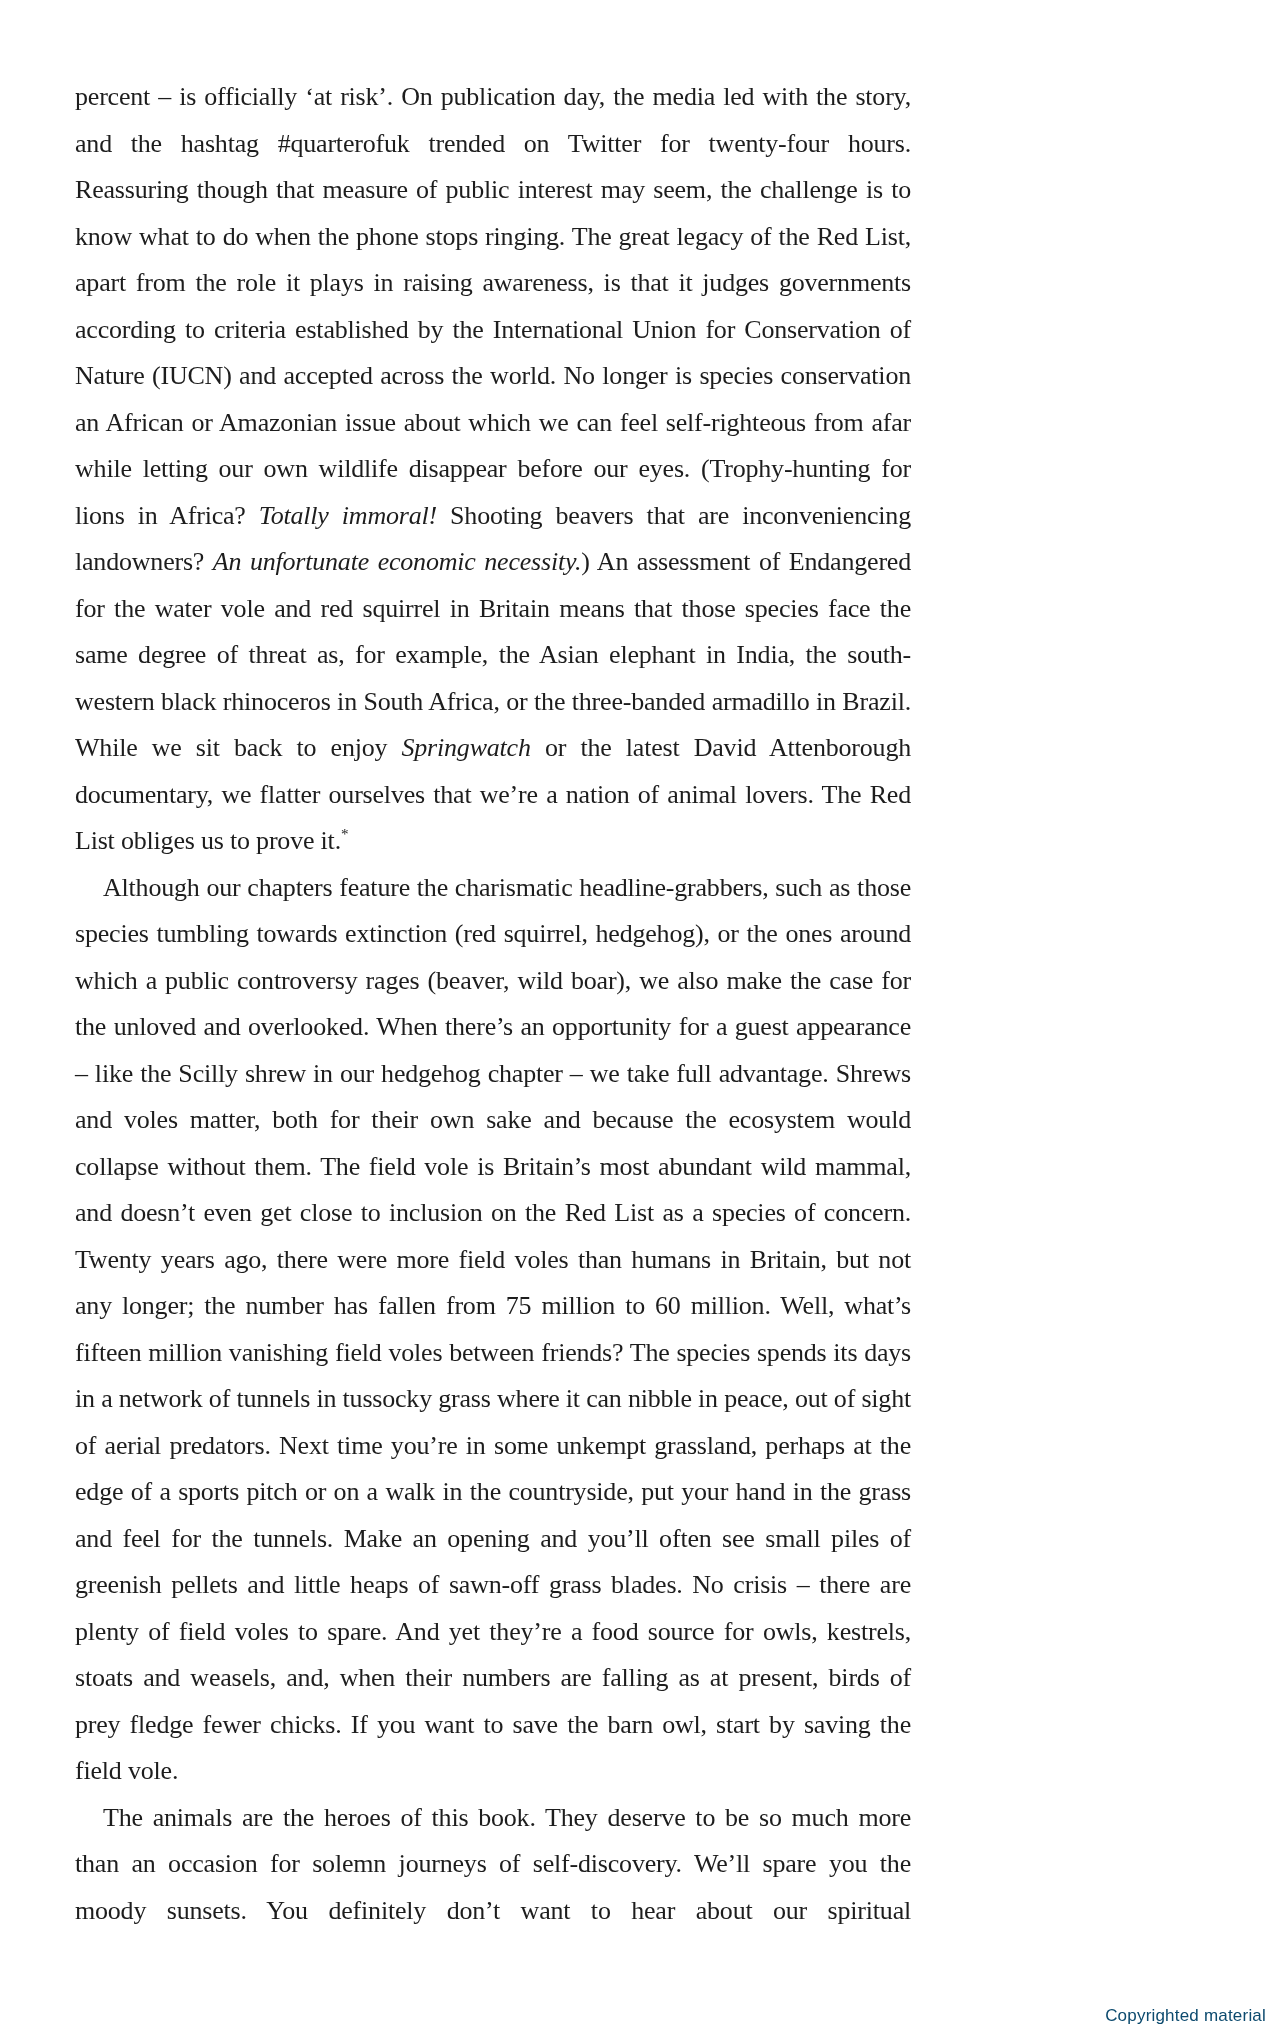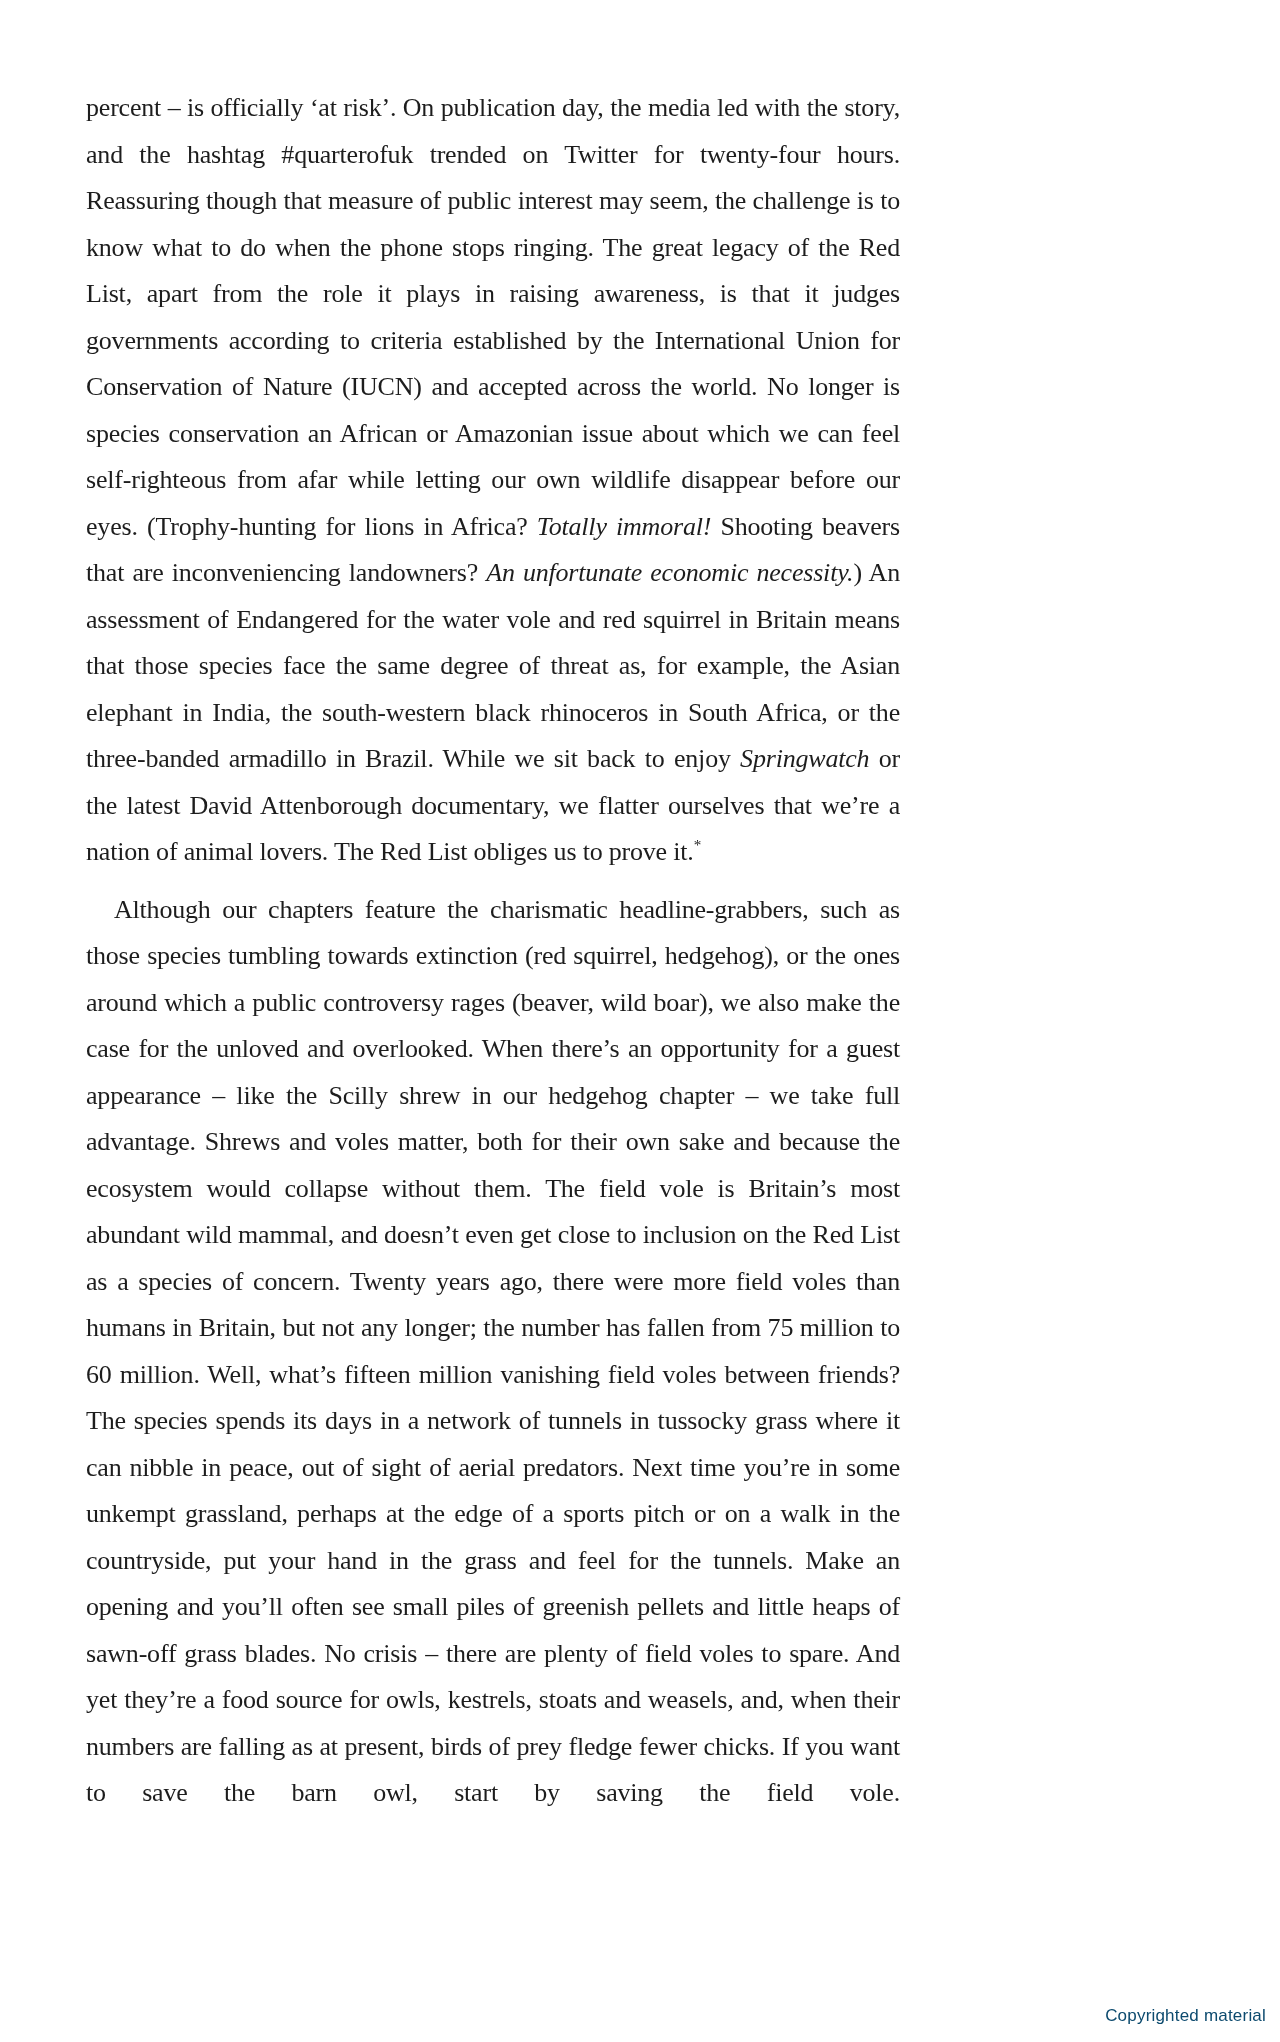--- a/index.html
+++ b/index.html
@@ -20,21 +20,21 @@
     left: 75px;
     top: 74px;
     width: 836px;
     text-align: justify;
     font-size: 26px;
     line-height: 46.5px;
     letter-spacing: -0.2px;
     color: #1d1d1d;
   }
   .text-block p {
-    margin: 11px;
+    margin: 0;
     padding: 0;
   }
   .text-block p + p {
     text-indent: 28px;
   }
   
   .text-block p:last-child {
     text-align-last: justify;
   }
   .text-block em {
@@ -55,15 +55,16 @@
     letter-spacing: 0.2px;
   }
 </style>
 </head>
 <body>
 
 <div class="page">
   <div class="text-block" id="text-block">
       <p><span>percent – is officially ‘at risk’. On publication day, the media led with the story, and the hashtag #quarterofuk trended on Twitter for twenty-four hours. Reassuring though that measure of public interest may seem, the challenge is to know what to do when the phone stops ringing. The great legacy of the Red List, apart from the role it plays in raising awareness, is that it judges governments according to criteria established by the International Union for Conservation of Nature (IUCN) and accepted across the world. No longer is species conservation an African or Amazonian issue about which we can feel self-righteous from afar while letting our own wildlife disappear before our eyes. (Trophy-hunting for lions in Africa? </span><em>Totally immoral!</em><span> Shooting beavers that are inconveniencing landowners? </span><em>An unfortunate economic necessity.</em><span>) An assessment of Endangered for the water vole and red squirrel in Britain means that those species face the same degree of threat as, for example, the Asian elephant in India, the south-western black rhinoceros in South Africa, or the three-banded armadillo in Brazil. While we sit back to enjoy </span><em>Springwatch</em><span> or the latest David Attenborough documentary, we flatter ourselves that we’re a nation of animal lovers. The Red List obliges us to prove it.</span><sup>*</sup></p>
       <p><span>Although our chapters feature the charismatic headline-grabbers, such as those species tumbling towards extinction (red squirrel, hedgehog), or the ones around which a public controversy rages (beaver, wild boar), we also make the case for the unloved and overlooked. When there’s an opportunity for a guest appearance – like the Scilly shrew in our hedgehog chapter – we take full advantage. Shrews and voles matter, both for their own sake and because the ecosystem would collapse without them. The field vole is Britain’s most abundant wild mammal, and doesn’t even get close to inclusion on the Red List as a species of concern. Twenty years ago, there were more field voles than humans in Britain, but not any longer; the number has fallen from 75 million to 60 million. Well, what’s fifteen million vanishing field voles between friends? The species spends its days in a network of tunnels in tussocky grass where it can nibble in peace, out of sight of aerial predators. Next time you’re in some unkempt grassland, perhaps at the edge of a sports pitch or on a walk in the countryside, put your hand in the grass and feel for the tunnels. Make an opening and you’ll often see small piles of greenish pellets and little heaps of sawn-off grass blades. No crisis – there are plenty of field voles to spare. And yet they’re a food source for owls, kestrels, stoats and weasels, and, when their numbers are falling as at present, birds of prey fledge fewer chicks. If you want to save the barn owl, start by saving the field vole.</span></p>
+      <p><span>The animals are the heroes of this book. They deserve to be so much more than an occasion for solemn journeys of self-discovery. We’ll spare you the moody sunsets. You definitely don’t want to hear about our spiritual</span></p>
     </div>
   <div class="watermark">Copyrighted material</div>
 </div>
 
 </body></html>

